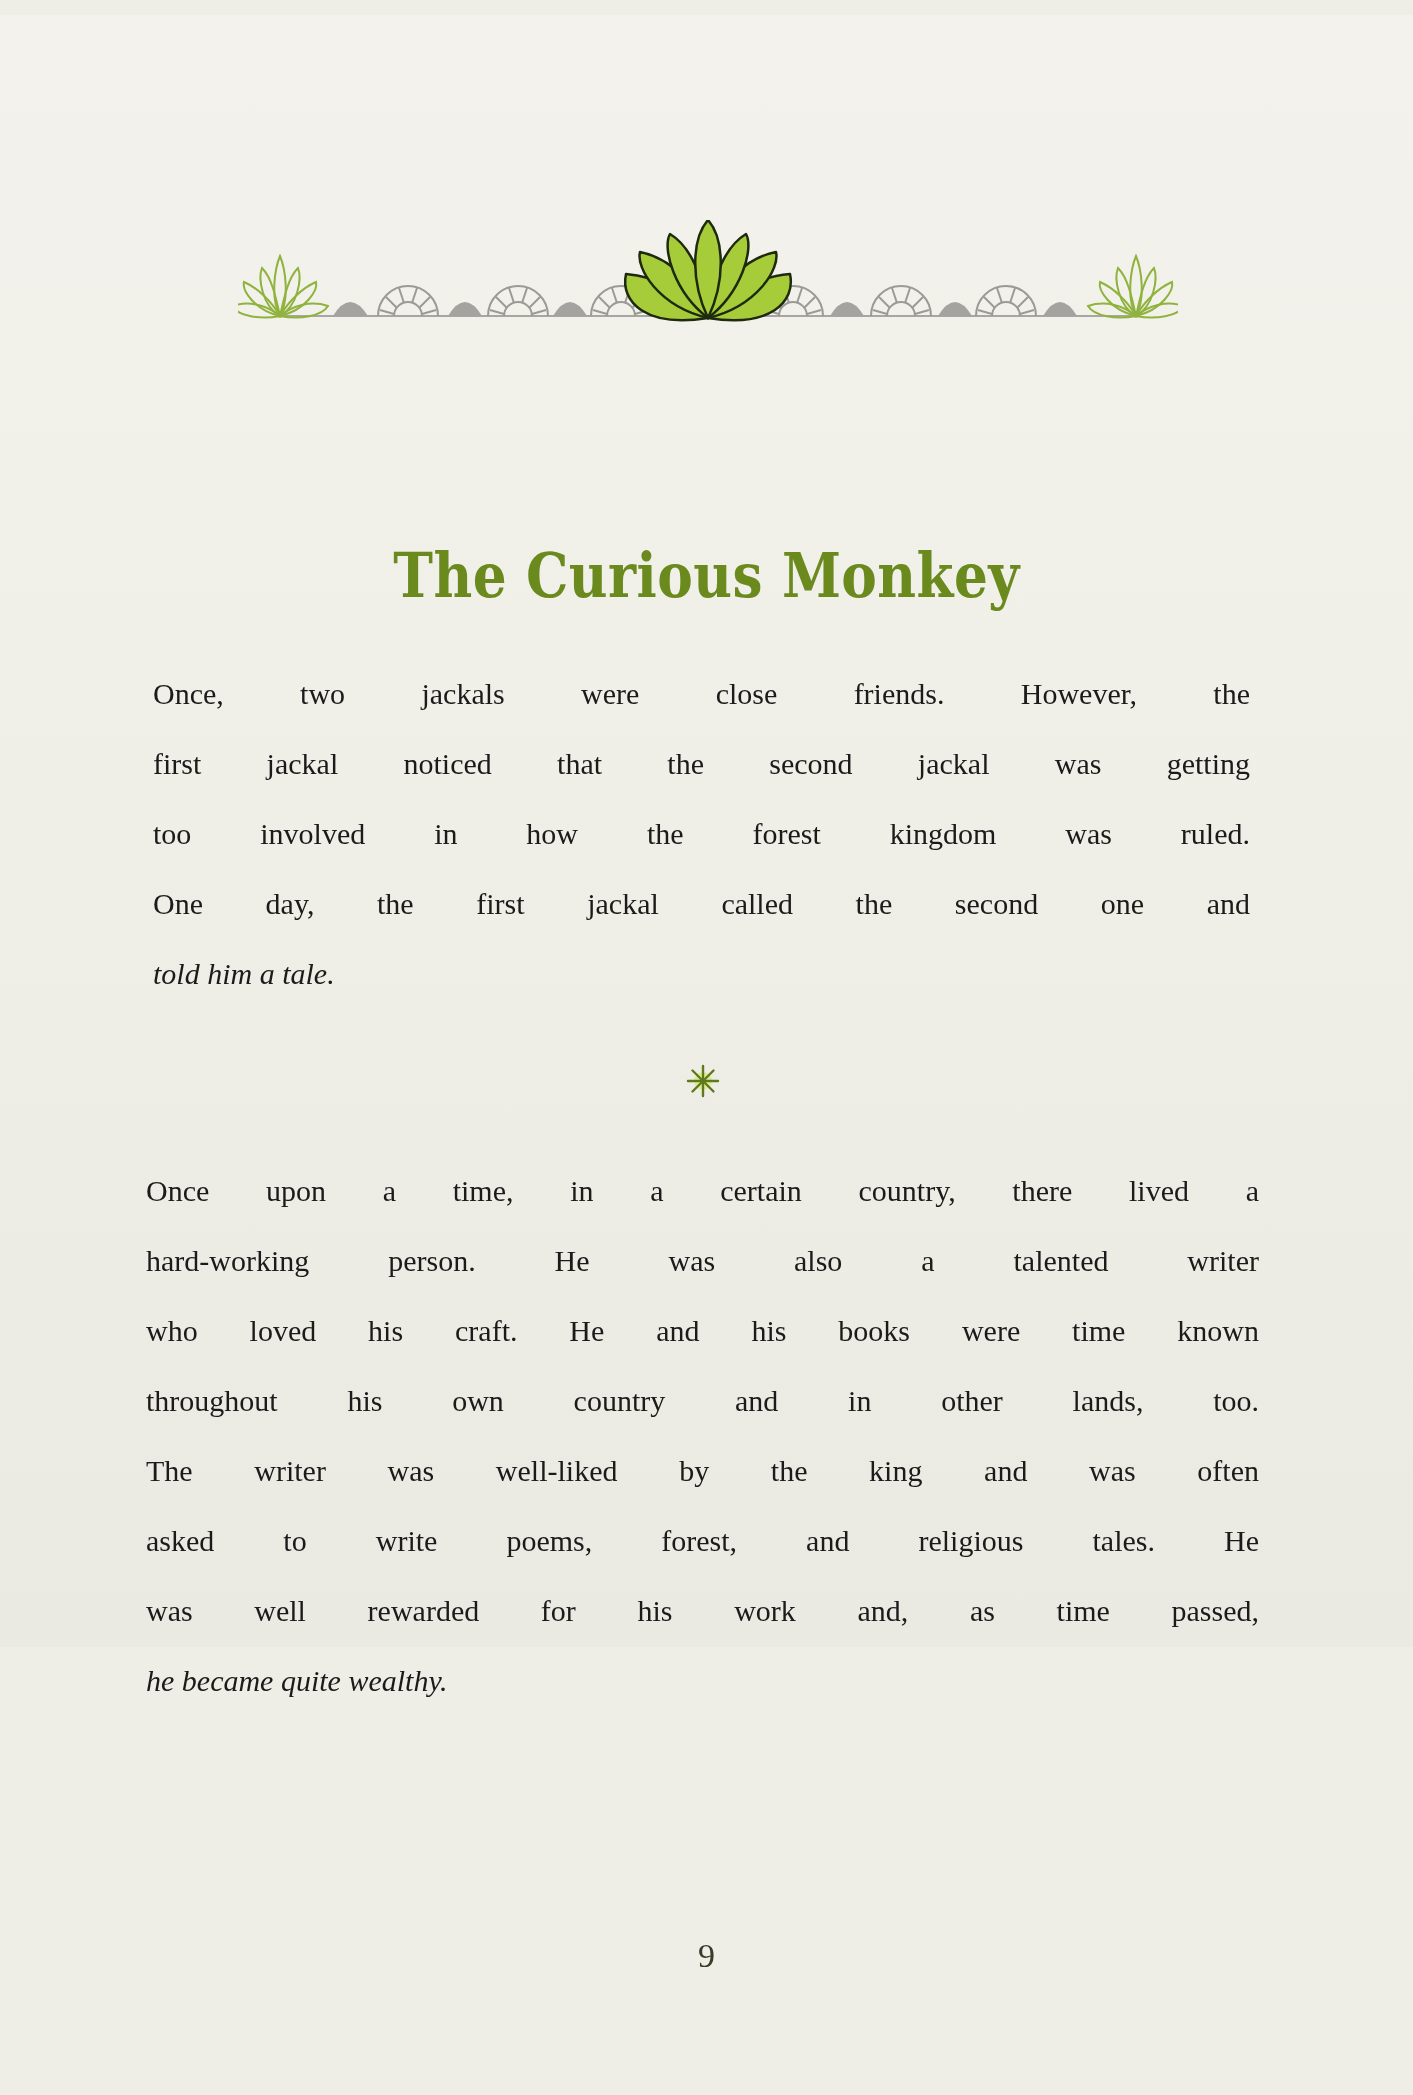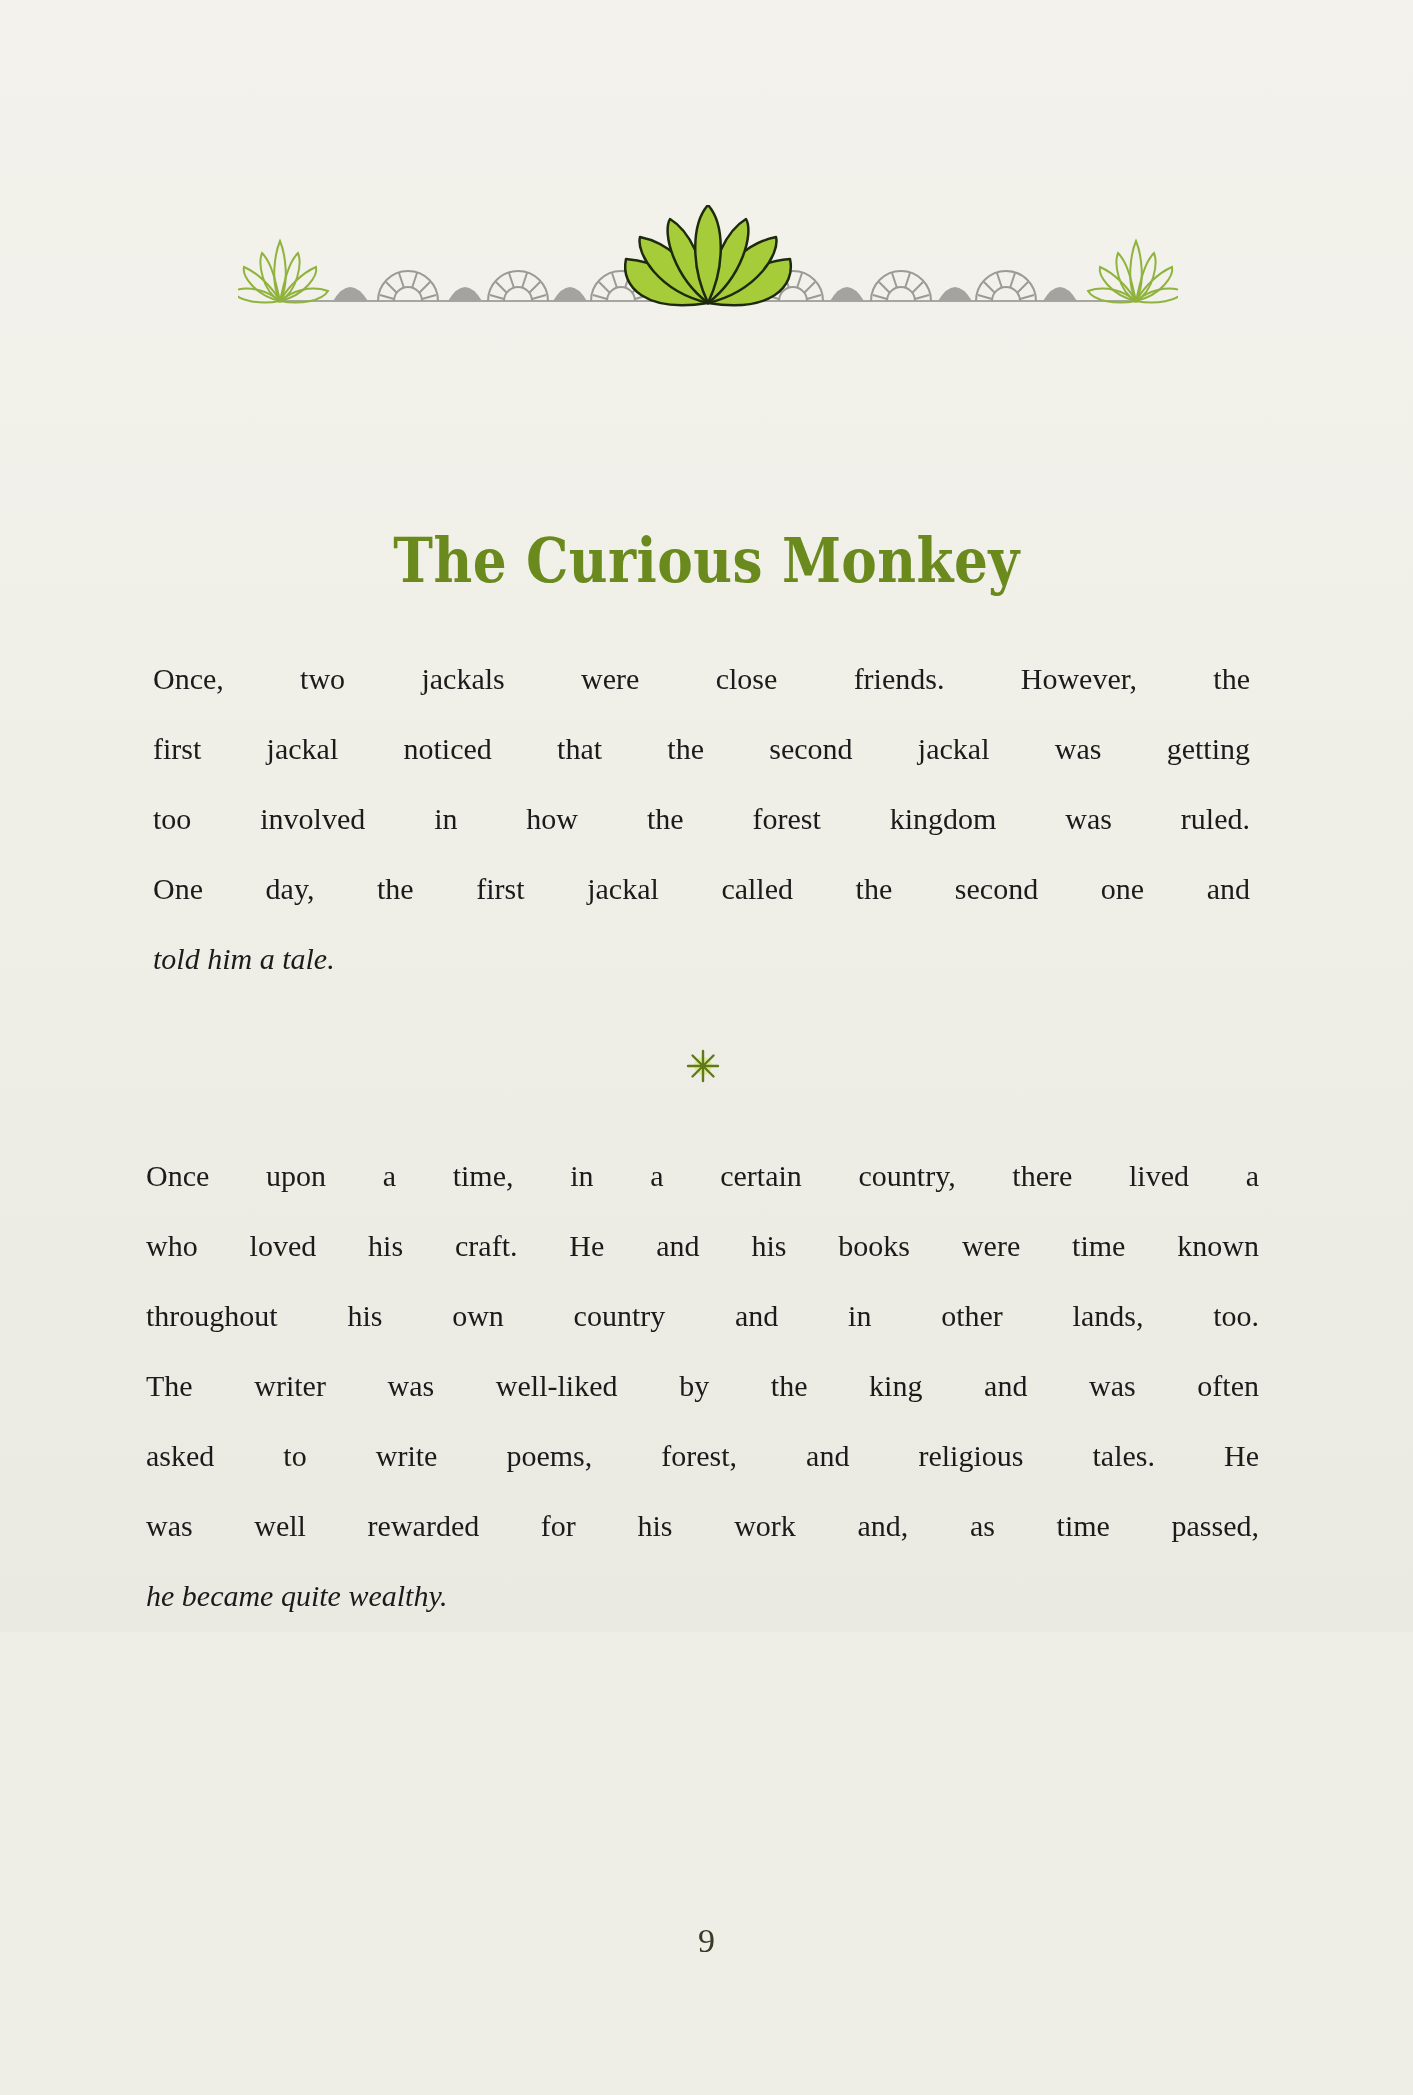--- a/index.html
+++ b/index.html
@@ -9,21 +9,21 @@
     body {
       width: 1413px;
       height: 2095px;
       background: #eeede6;
       overflow: hidden;
       position: relative;
       font-family: "Liberation Serif", "DejaVu Serif", serif;
     }
     .page {
       position: absolute;
-      left: 0; top: 0;
+      left: 0; top: 15px;
       width: 1413px;
       height: 1632px;
       background: linear-gradient(180deg, #f4f2ec 0%, #f0efe8 40%, #ebeae2 100%);
     }
     .ornament {
       position: absolute;
       left: 238px;
       top: 205px;
       width: 940px;
       height: 110px;
@@ -213,20 +213,21 @@
     <g stroke="#5f7a1a" stroke-width="2.4" stroke-linecap="round">
       <line x1="20" y1="5" x2="20" y2="35"></line>
       <line x1="5" y1="20" x2="35" y2="20"></line>
       <line x1="9.5" y1="9.5" x2="30.5" y2="30.5"></line>
       <line x1="30.5" y1="9.5" x2="9.5" y2="30.5"></line>
     </g>
   </svg>
 
   <p class="para para2">
     <span class="line">Once upon a time, in a certain country, there lived a</span>
+    <span class="line">hard-working person. He was also a talented writer</span>
     <span class="line">who loved his craft. He and his books were time known</span>
     <span class="line">throughout his own country and in other lands, too.</span>
     <span class="line">The writer was well-liked by the king and was often</span>
     <span class="line">asked to write poems, forest, and religious tales. He</span>
     <span class="line">was well rewarded for his work and, as time passed,</span>
     <span class="line last">he became quite wealthy.</span>
   </p>
 
   <div class="page-number">9</div>
 </div>

